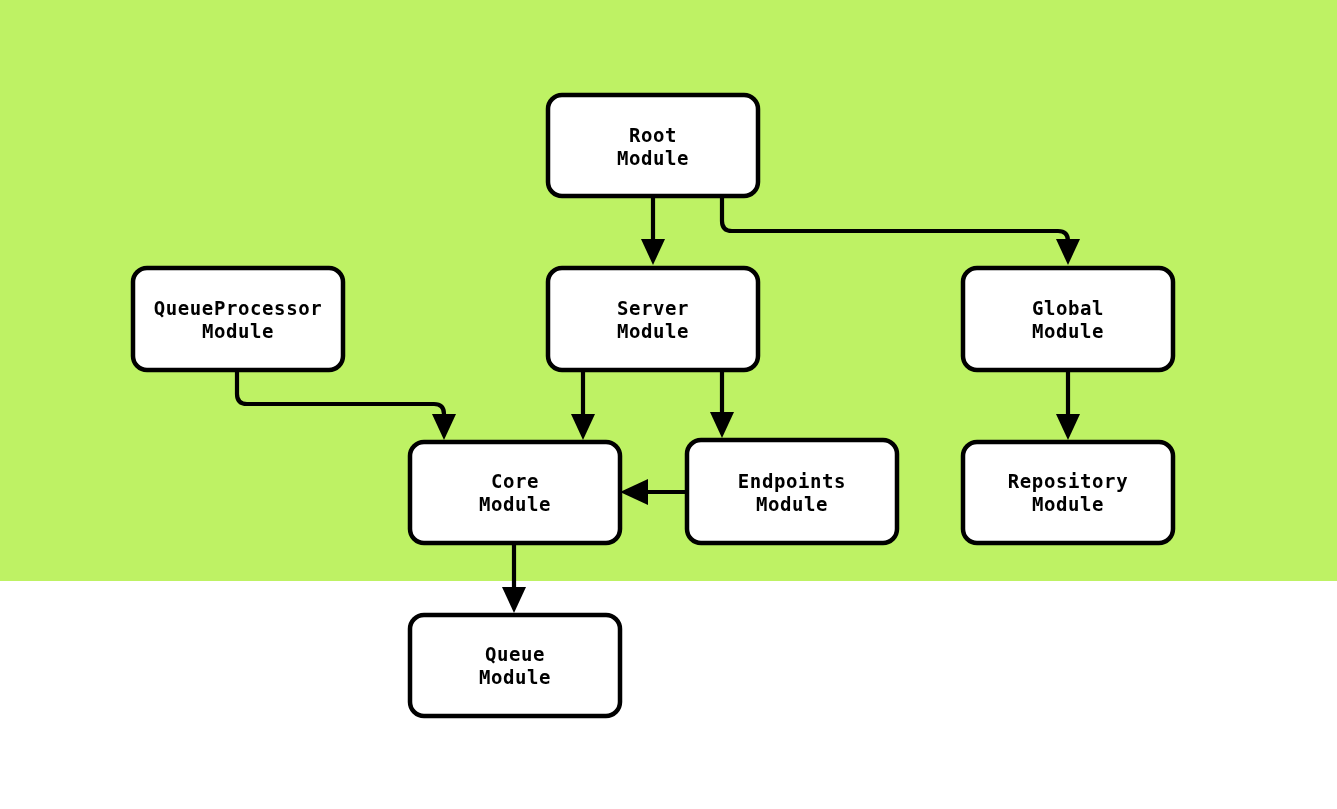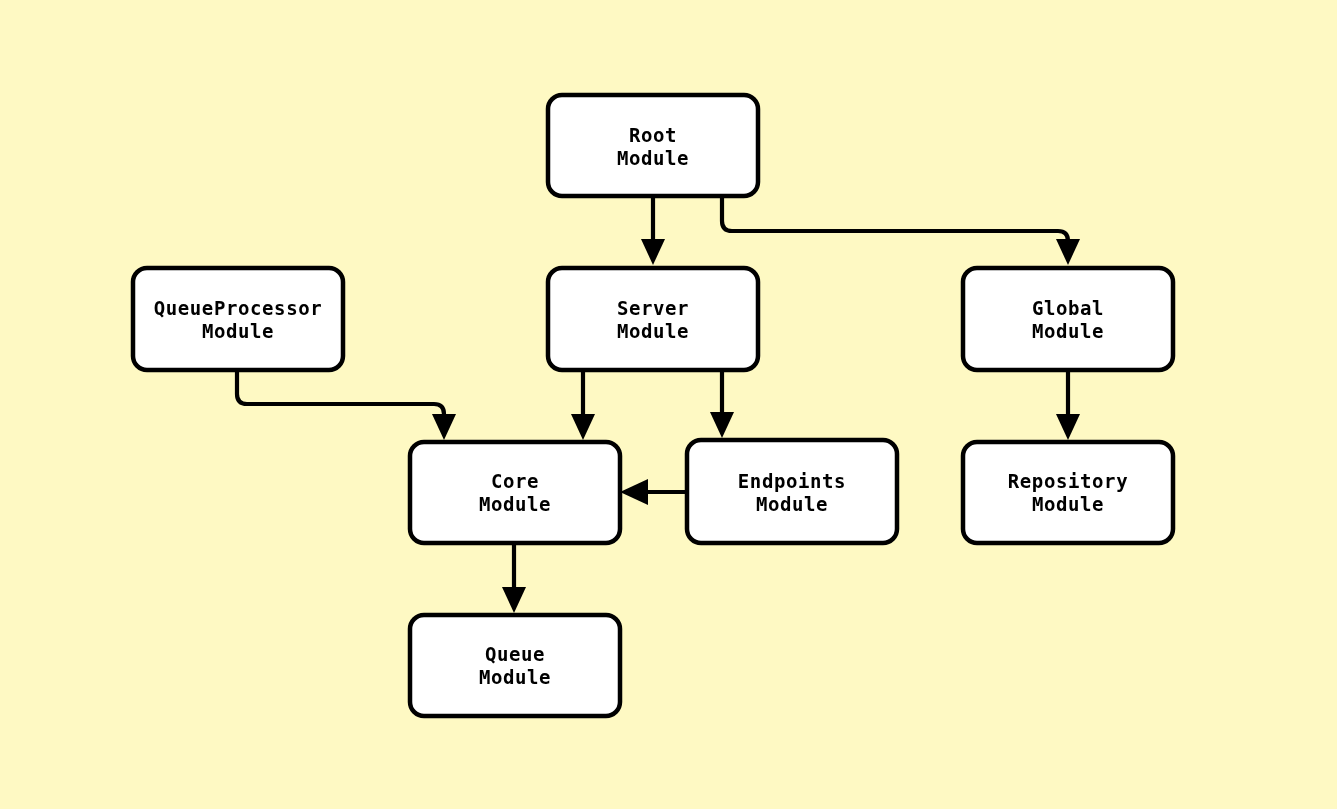--- a/index.html
+++ b/index.html
@@ -10,22 +10,22 @@
   }
   body {
     width: 1337px;
     height: 809px;
     overflow: hidden;
     font-family: "DejaVu Sans Mono", "Liberation Mono", monospace;
   }
   #diagram-canvas {
     position: relative;
     width: 1337px;
-    height: 809px;
-    background: #fef9c3;
+    height: 581px;
+    background: #bef264;
   }
   #diagram-svg {
     position: absolute;
     top: 0;
     left: 0;
     width: 1337px;
     height: 809px;
     display: block;
   }
   .node-box {

